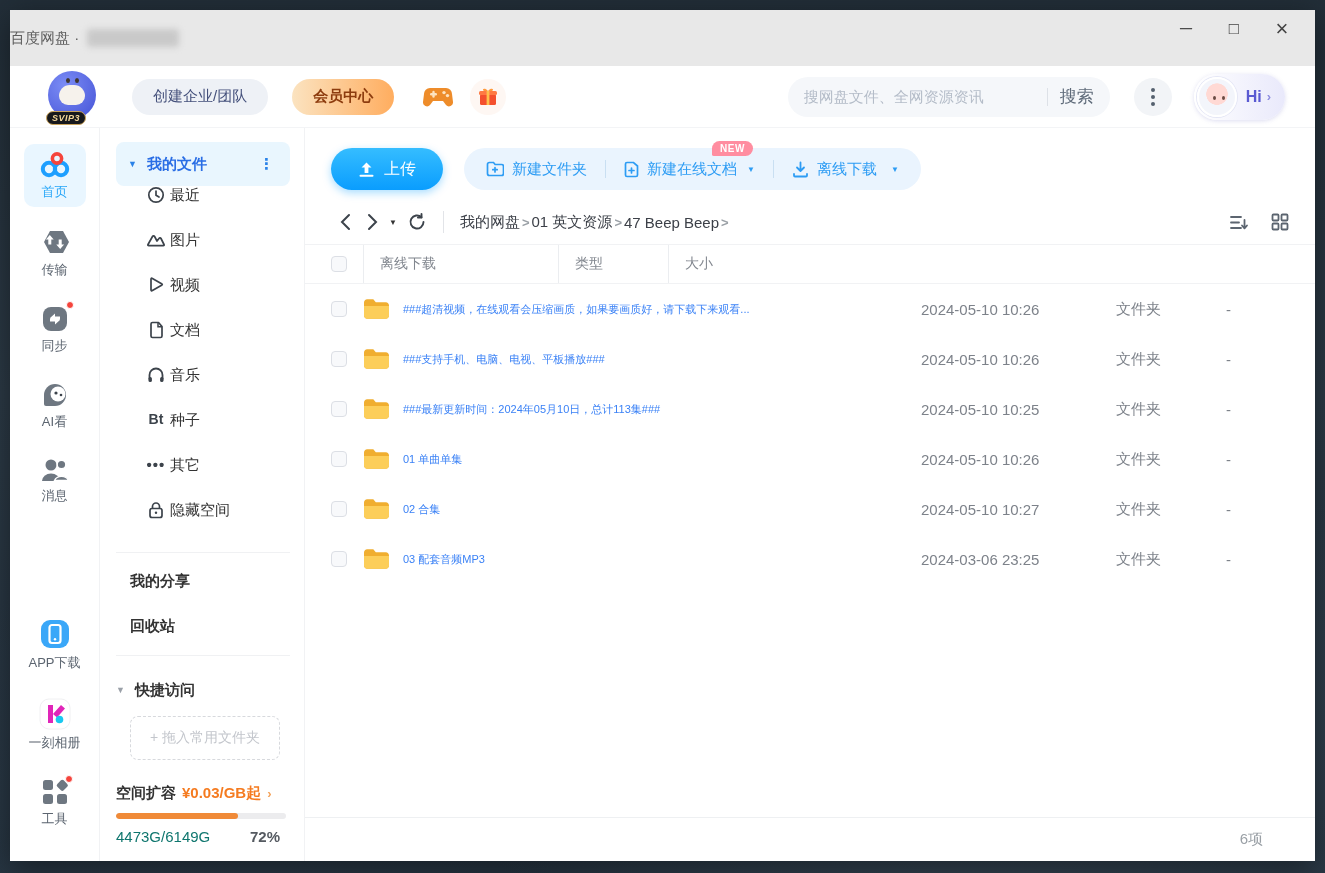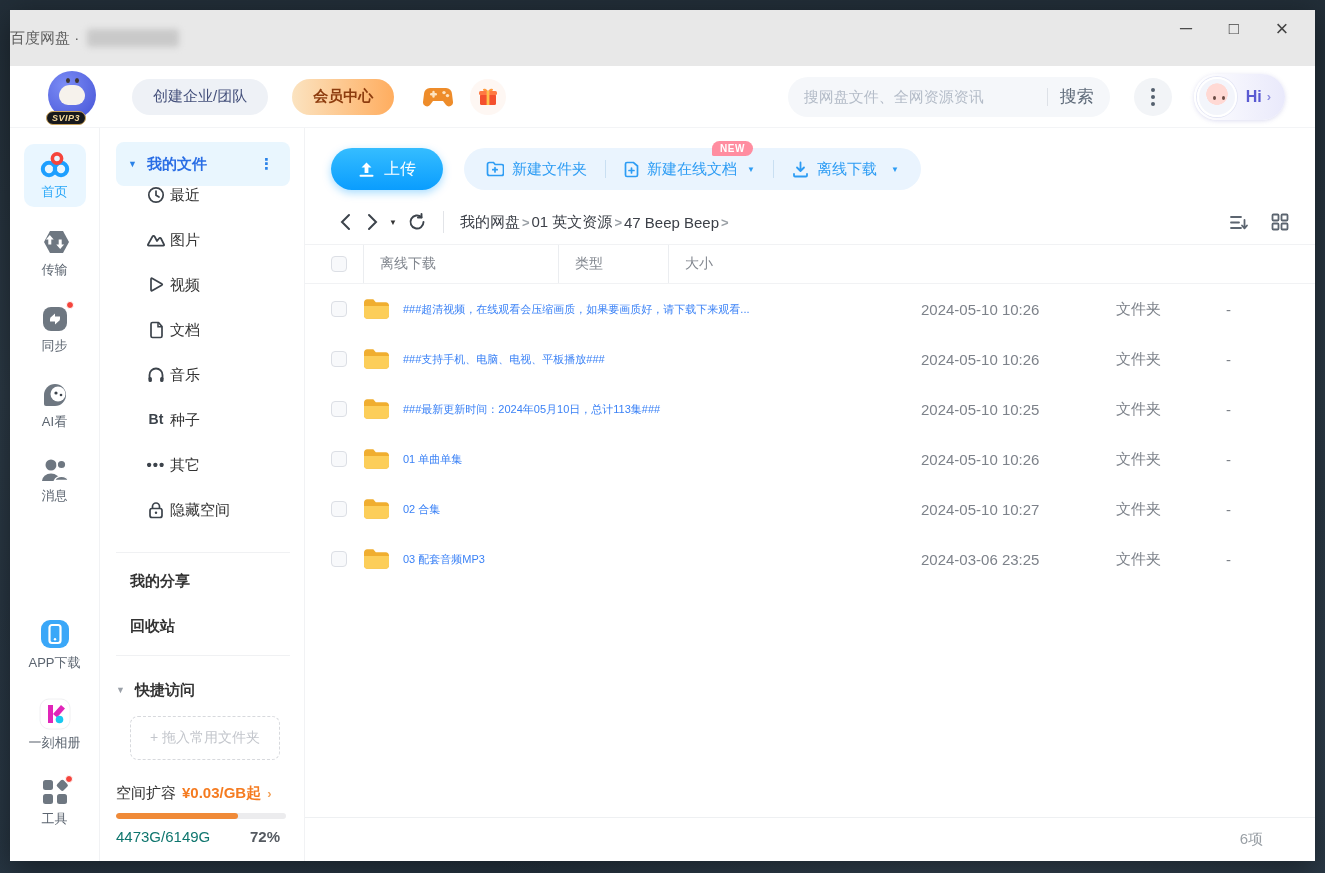--- a/index.html
+++ b/index.html
@@ -92,21 +92,21 @@
   .side-link { height:45px; display:flex; align-items:center; padding-left:14px;
     font-size:15px; font-weight:bold; color:#333; cursor:pointer; }
   .quick-hdr { height:40px; display:flex; align-items:center; padding-left:0; cursor:pointer; margin-top:8px; }
   .quick-hdr .tri2 { font-size:9px; color:#9aa0a8; margin-right:10px; }
   .quick-hdr .t { font-size:15px; font-weight:bold; color:#333; }
   .dropzone { margin:6px 0 0 14px; width:150px; height:44px; border:1.5px dashed #d7d9dd;
     border-radius:8px; display:flex; align-items:center; justify-content:center;
     color:#c3c6cc; font-size:14px; cursor:pointer; }
   .side-bottom { margin-top:auto; padding-right:4px; }
   .expand-row { display:flex; align-items:center; gap:6px; margin-bottom:10px; cursor:pointer; }
-  .expand-row .a { font-size:15px; font-weight:normal; color:#333; }
+  .expand-row .a { font-size:15px; font-weight:bold; color:#333; }
   .expand-row .b { font-size:15px; font-weight:bold; color:#f57b20; }
   .expand-row .c { font-size:13px; color:#f5a259; font-weight:bold; }
   .progress-track { height:6px; background:#ececee; border-radius:3px; overflow:hidden; margin-bottom:9px; }
   .progress-fill { height:100%; background:#f08a38; border-radius:3px; }
   .usage-row { display:flex; align-items:center; justify-content:space-between; padding-right:6px; }
   .usage-row .u { color:#0f766e; font-size:15px; }
   .usage-row .p { color:#555a61; font-size:15px; font-weight:bold; }
   
   .main { flex:1; display:flex; flex-direction:column; min-width:0; padding-top:16px; }
   .toolbar { display:flex; align-items:center; padding:0 26px; flex:0 0 auto; margin-top:4px; }

